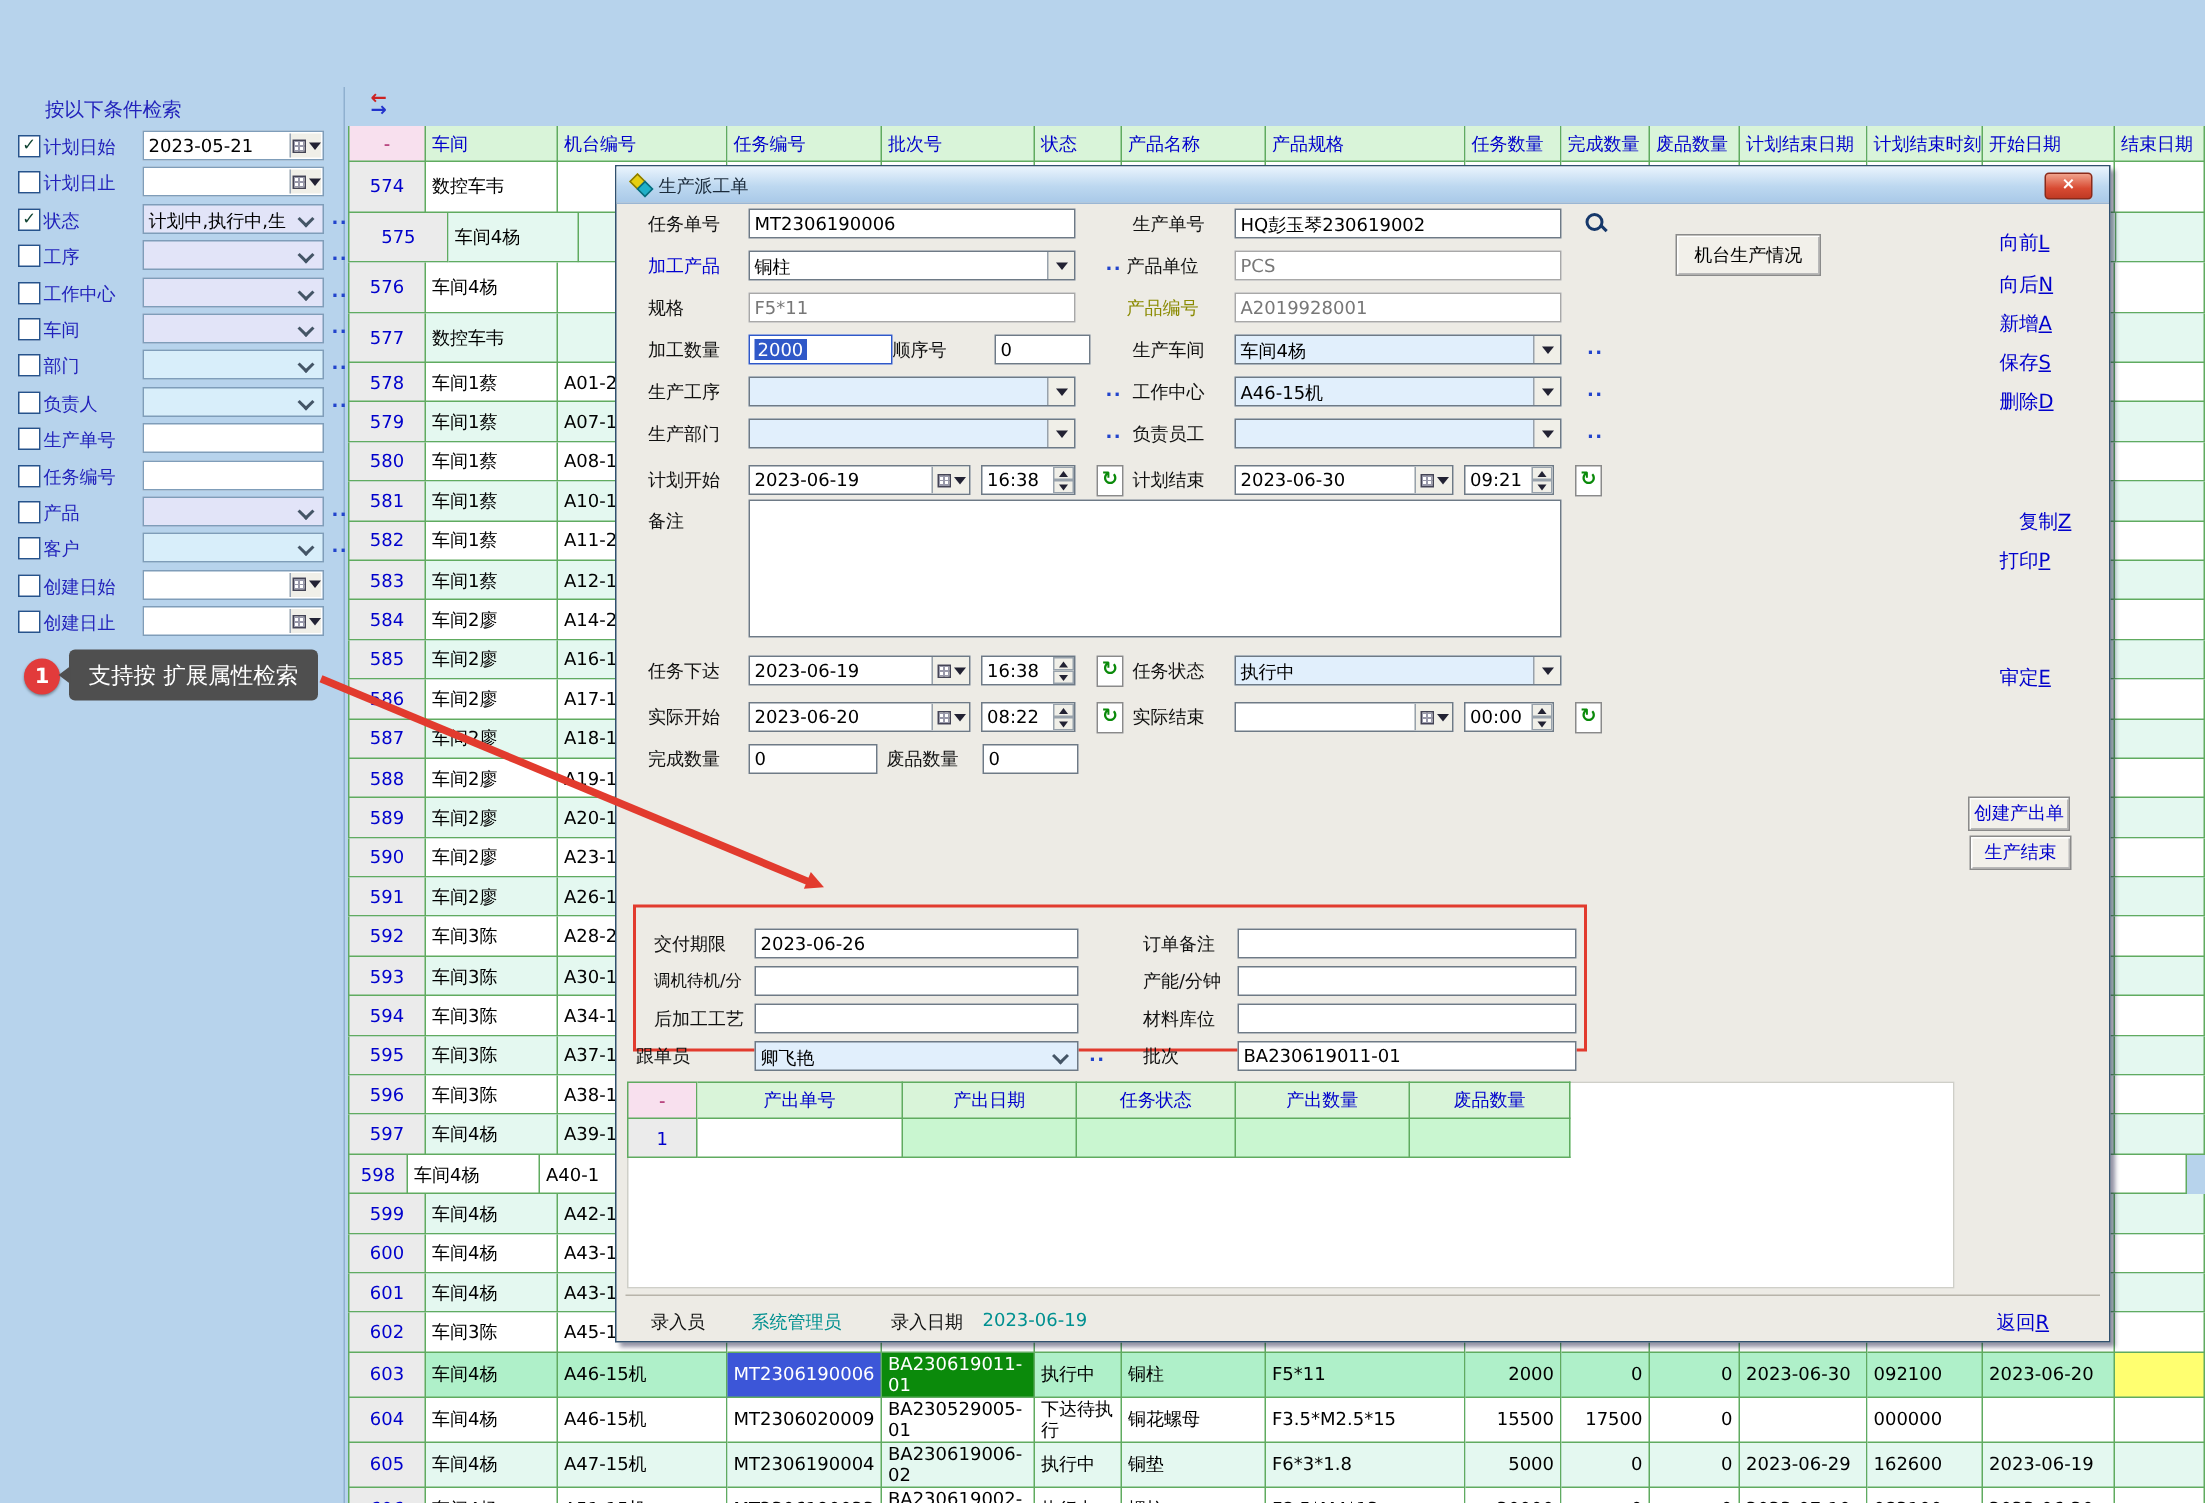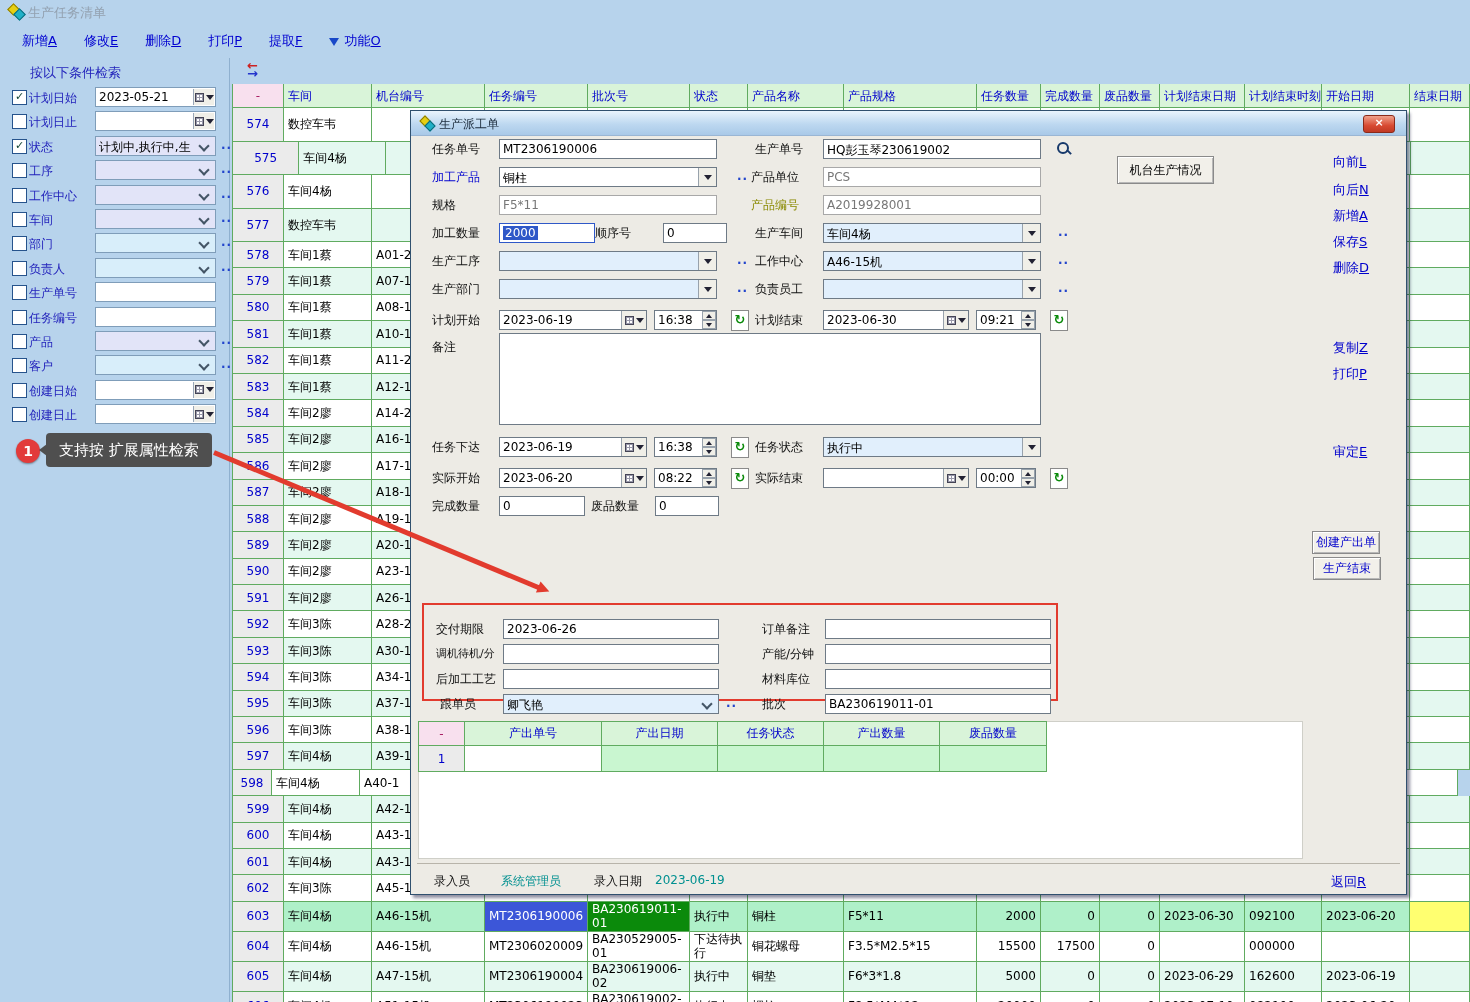--- a/index.html
+++ b/index.html
@@ -126,29 +126,21 @@
   .ann-arrow{position:absolute;left:214px;top:450px;width:352px;height:5px;background:#e23b2e;
              transform-origin:0 50%;transform:rotate(22.6deg);z-index:39;}
   .ann-arrow::after{content:"";position:absolute;right:-11px;top:-4px;border-top:6px solid transparent;
              border-bottom:6px solid transparent;border-left:12px solid #e23b2e;}
 </style>
 </head>
 <body>
 
 <div id="scr">
 
-  <div class="wtitle">
-    <span class="wicon">
-        <i class="d1"></i>
-        <i class="d2"></i>
-      </span>
-    <span class="wtext">生产任务清单</span>
-  </div>
-
-  <div class="mtb" id="mtb"><span class="titem"><span>新增</span><u>A</u></span><span class="titem"><span>修改</span><u>E</u></span><span class="titem"><span>删除</span><u>D</u></span><span class="titem"><span>打印</span><u>P</u></span><span class="titem"><span>提取</span><u>F</u></span><span class="titem"><span class="dnarr"></span><span>功能</span><u>O</u></span></div>
+
 
   <div class="fpanel">
     <div class="fhead">按以下条件检索</div>
     <div id="frows">
         <div class="frow">
           <span class="cb">✓</span>
           <span class="flabel">计划日始</span>
           <div class="fctrl">
             <span class="fval">2023-05-21</span>
             <span class="fdbtn">
@@ -1010,37 +1002,37 @@
           <div class="dl" style="left: 338px; top: 16px;">订单备注</div>
           <div class="din" style="left: 401px; top: 14px; width: 226px;"></div>
           <div class="dl sm" style="left: 12px; top: 41px;">调机待机/分</div>
           <div class="din" style="left: 79px; top: 39px; width: 216px;"></div>
           <div class="dl" style="left: 338px; top: 41px;">产能/分钟</div>
           <div class="din" style="left: 401px; top: 39px; width: 226px;"></div>
           <div class="dl" style="left: 12px; top: 66px;">后加工工艺</div>
           <div class="din" style="left: 79px; top: 64px; width: 216px;"></div>
           <div class="dl" style="left: 338px; top: 66px;">材料库位</div>
           <div class="din" style="left: 401px; top: 64px; width: 226px;"></div>
-          <div class="dl" style="left: 16px; top: 91px;">跟单员</div>
+          <div class="dl" style="left: 0; top: 91px;">跟单员</div>
           <div class="din combo-b" style="left: 79px; top: 89px; width: 216px;"><span>卿飞艳</span><span class="chev"></span></div>
           <div class="ddots" style="left: 302px; top: 91px;">..</div>
           <div class="dl" style="left: 338px; top: 91px;">批次</div>
           <div class="din" style="left: 401px; top: 89px; width: 226px;">BA230619011-01</div>
         </div>
       </div>
 
     <div class="btn3d" style="left:706px;top:45px;width:97px;height:28px;">机台生产情况</div>
 
     <div id="dlinks">
         <div class="dlink" style="top: 42px;"><span>向前</span><u>L</u></div>
         <div class="dlink" style="top: 70px;"><span>向后</span><u>N</u></div>
         <div class="dlink" style="top: 96px;"><span>新增</span><u>A</u></div>
         <div class="dlink" style="top: 122px;"><span>保存</span><u>S</u></div>
         <div class="dlink" style="top: 148px;"><span>删除</span><u>D</u></div>
-        <div class="dlink" style="top: 228px;"><span>复制</span><u>Z</u></div>
+        <div class="dlink" style="top: 228px; margin-left: 13px;"><span>复制</span><u>Z</u></div>
         <div class="dlink" style="top: 254px;"><span>打印</span><u>P</u></div>
         <div class="dlink" style="top: 332px;"><span>审定</span><u>E</u></div>
       </div>
 
     <div class="btn3d btn-blue" style="left:901px;top:420px;width:68px;height:23px;">创建产出单</div>
     <div class="btn3d btn-blue" style="left:902px;top:446px;width:68px;height:23px;">生产结束</div>
 
     <div class="opanel"></div>
     <div class="otbl" id="otbl">
         <div class="ocell ohead first" style="width: 47px;">-</div>

